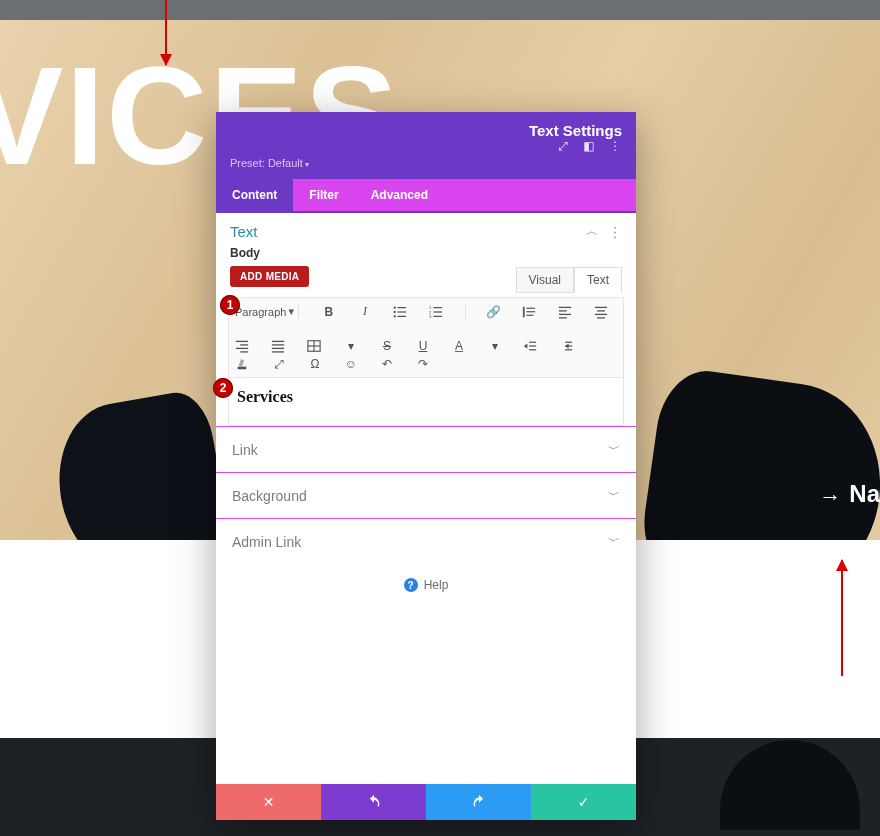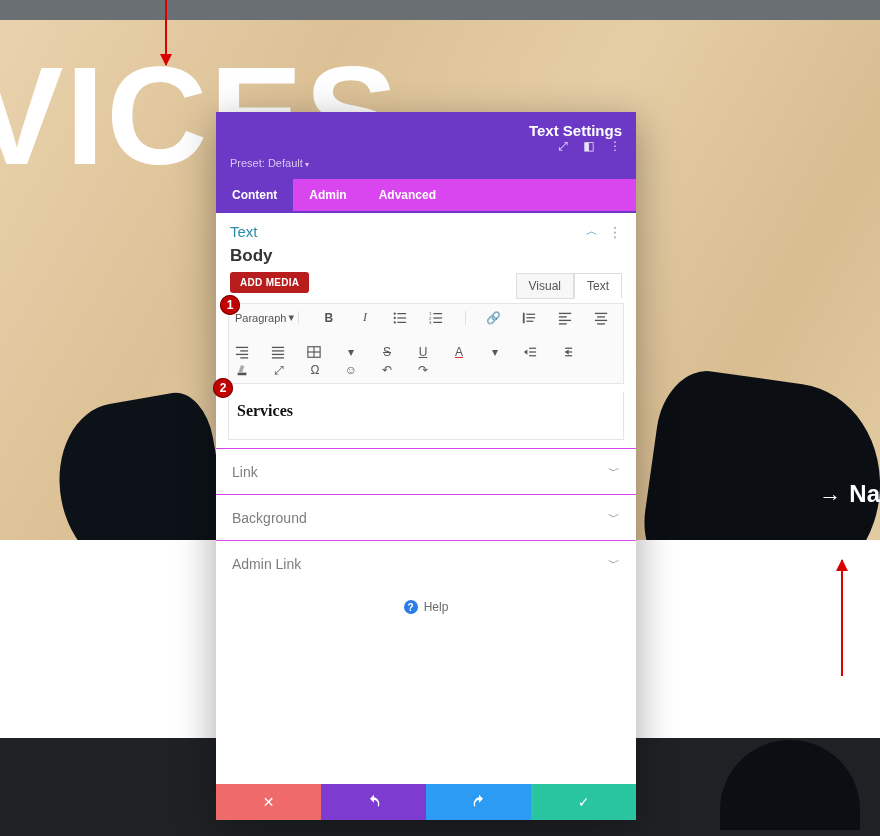--- a/index.html
+++ b/index.html
@@ -48,36 +48,36 @@
   .m-search { display:flex; align-items:center; padding:6px 10px; border-bottom:1px solid #eee; background:#fafafa; }
   .m-search input { flex:1; border:none; background:transparent; color:#9a9a9a; font-size:12px; font-style:italic; outline:none; }
   .filter-btn { display:flex; align-items:center; gap:4px; font-size:11px; color:#6b6b6b; background:#f0f0f0; border:1px solid #e2e2e2; border-radius:3px; padding:3px 8px; cursor:pointer;}
   .filter-btn .plus { font-size:12px; }
 
   .section-head { display:flex; align-items:center; padding:10px 14px 6px 14px; }
   .section-head .lbl { flex:1; color:#2c8bab; font-size:15px; }
   .section-head .chev { color:#2c8bab; font-size:12px; cursor:pointer; margin-right:10px;}
   .section-head .dots { color:#9a9a9a; font-size:14px; cursor:pointer; }
 
-  .body-label { font-size:17px; color:#333; font-weight:600; padding:0 14px 6px 14px; }
+  .body-label { font-size:12px; color:#333; font-weight:600; padding:0 14px 6px 14px; }
   .addmedia { margin:0 14px 6px 14px; display:inline-block; background:#b91c1c; color:#fff; font-size:10px; font-weight:700; padding:5px 10px; border-radius:3px; cursor:pointer; letter-spacing:.3px;}
   .editor-tabs { display:flex; justify-content:flex-end; gap:0; margin:-26px 14px 0 0;}
   .editor-tab { font-size:12px; padding:5px 12px; border:1px solid #ddd; background:#f7f7f7; color:#555; cursor:pointer;}
   .editor-tab.active { background:#fff; border-bottom-color:#fff; }
 
   .toolbar { margin:4px 12px 0 12px; border:1px solid #e5e5e5; background:#fafafa; padding:4px 6px; font-size:12px; color:#555;}
   .toolbar .row { display:flex; flex-wrap:wrap; align-items:center; gap:20px; padding:2px 0;}
   .tb-select { font-size:11px; color:#555; display:flex; align-items:center; gap:2px; padding-right:4px; border-right:1px solid #e0e0e0; margin-right:2px;}
   .tb { width:16px; text-align:center; cursor:pointer; color:#555; }
   .tb.sep { width:1px; height:14px; background:#e0e0e0; padding:0; cursor:default;}
   .tb.bold { font-weight:800; }
   .tb.italic { font-style:italic; font-family:Georgia,serif;}
   .tb svg { width:14px; height:14px; display:block; }
 
-  .editor-area { margin:8px 12px; border:1px solid #e5e5e5; border-top:none; min-height:48px; padding:10px 8px 18px 8px;}
+  .editor-area { margin:0 12px; border:1px solid #e5e5e5; border-top:none; min-height:48px; padding:10px 8px 18px 8px;}
   .editor-area .txt { font-family: Georgia, 'Times New Roman', serif; font-size:16px; font-weight:700; color:#111;}
 
   .acc { display:flex; align-items:center; padding:14px 16px; border-top:1px solid #d946ef; color:#7d7d7d; font-size:14px; cursor:pointer;}
   .acc .albl { flex:1; }
   .acc .achev { font-size:12px; }
 
   .help { display:flex; align-items:center; justify-content:center; gap:6px; color:#6b6b6b; font-size:12px; padding:14px 0 10px 0;}
   .help .q { width:14px; height:14px; border-radius:50%; background:#2b7de9; color:#fff; font-size:10px; font-weight:700; display:flex; align-items:center; justify-content:center;}
 
   .spacer { flex:1; }
@@ -121,21 +121,21 @@
         <div class="m-header-icons">
           <span title="Expand">⤢</span>
           <span title="Snap">◧</span>
           <span title="More">⋮</span>
         </div>
       </div>
       <div class="m-preset">Preset: Default</div>
 
       <div class="m-tabs" style="margin:10px -14px 0 -14px;">
         <div class="m-tab active">Content</div>
-        <div class="m-tab">Admin</div>
+        <div class="m-tab">Filter</div>
         <div class="m-tab">Advanced</div>
       </div>
     </div>
 
 
     <div class="section-head">
       <span class="lbl">Text</span>
       <span class="chev">︿</span>
       <span class="dots">⋮</span>
     </div>

